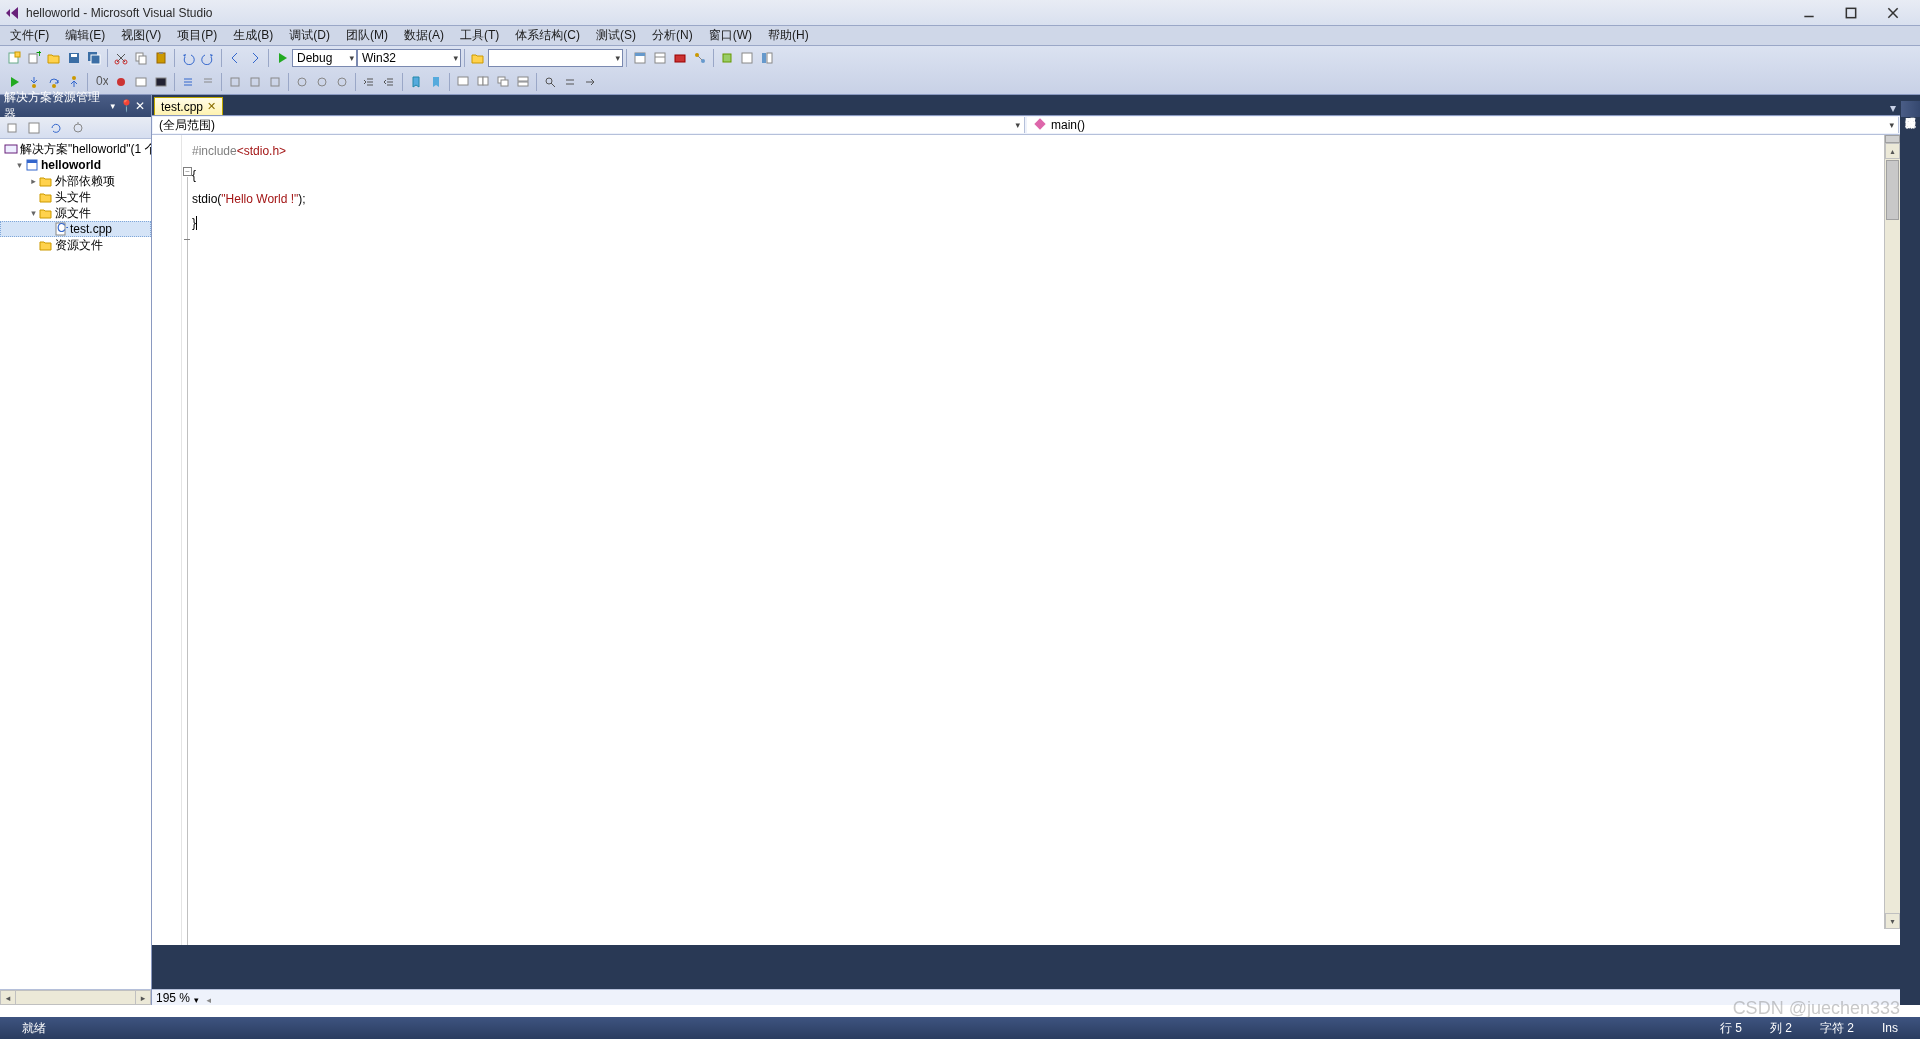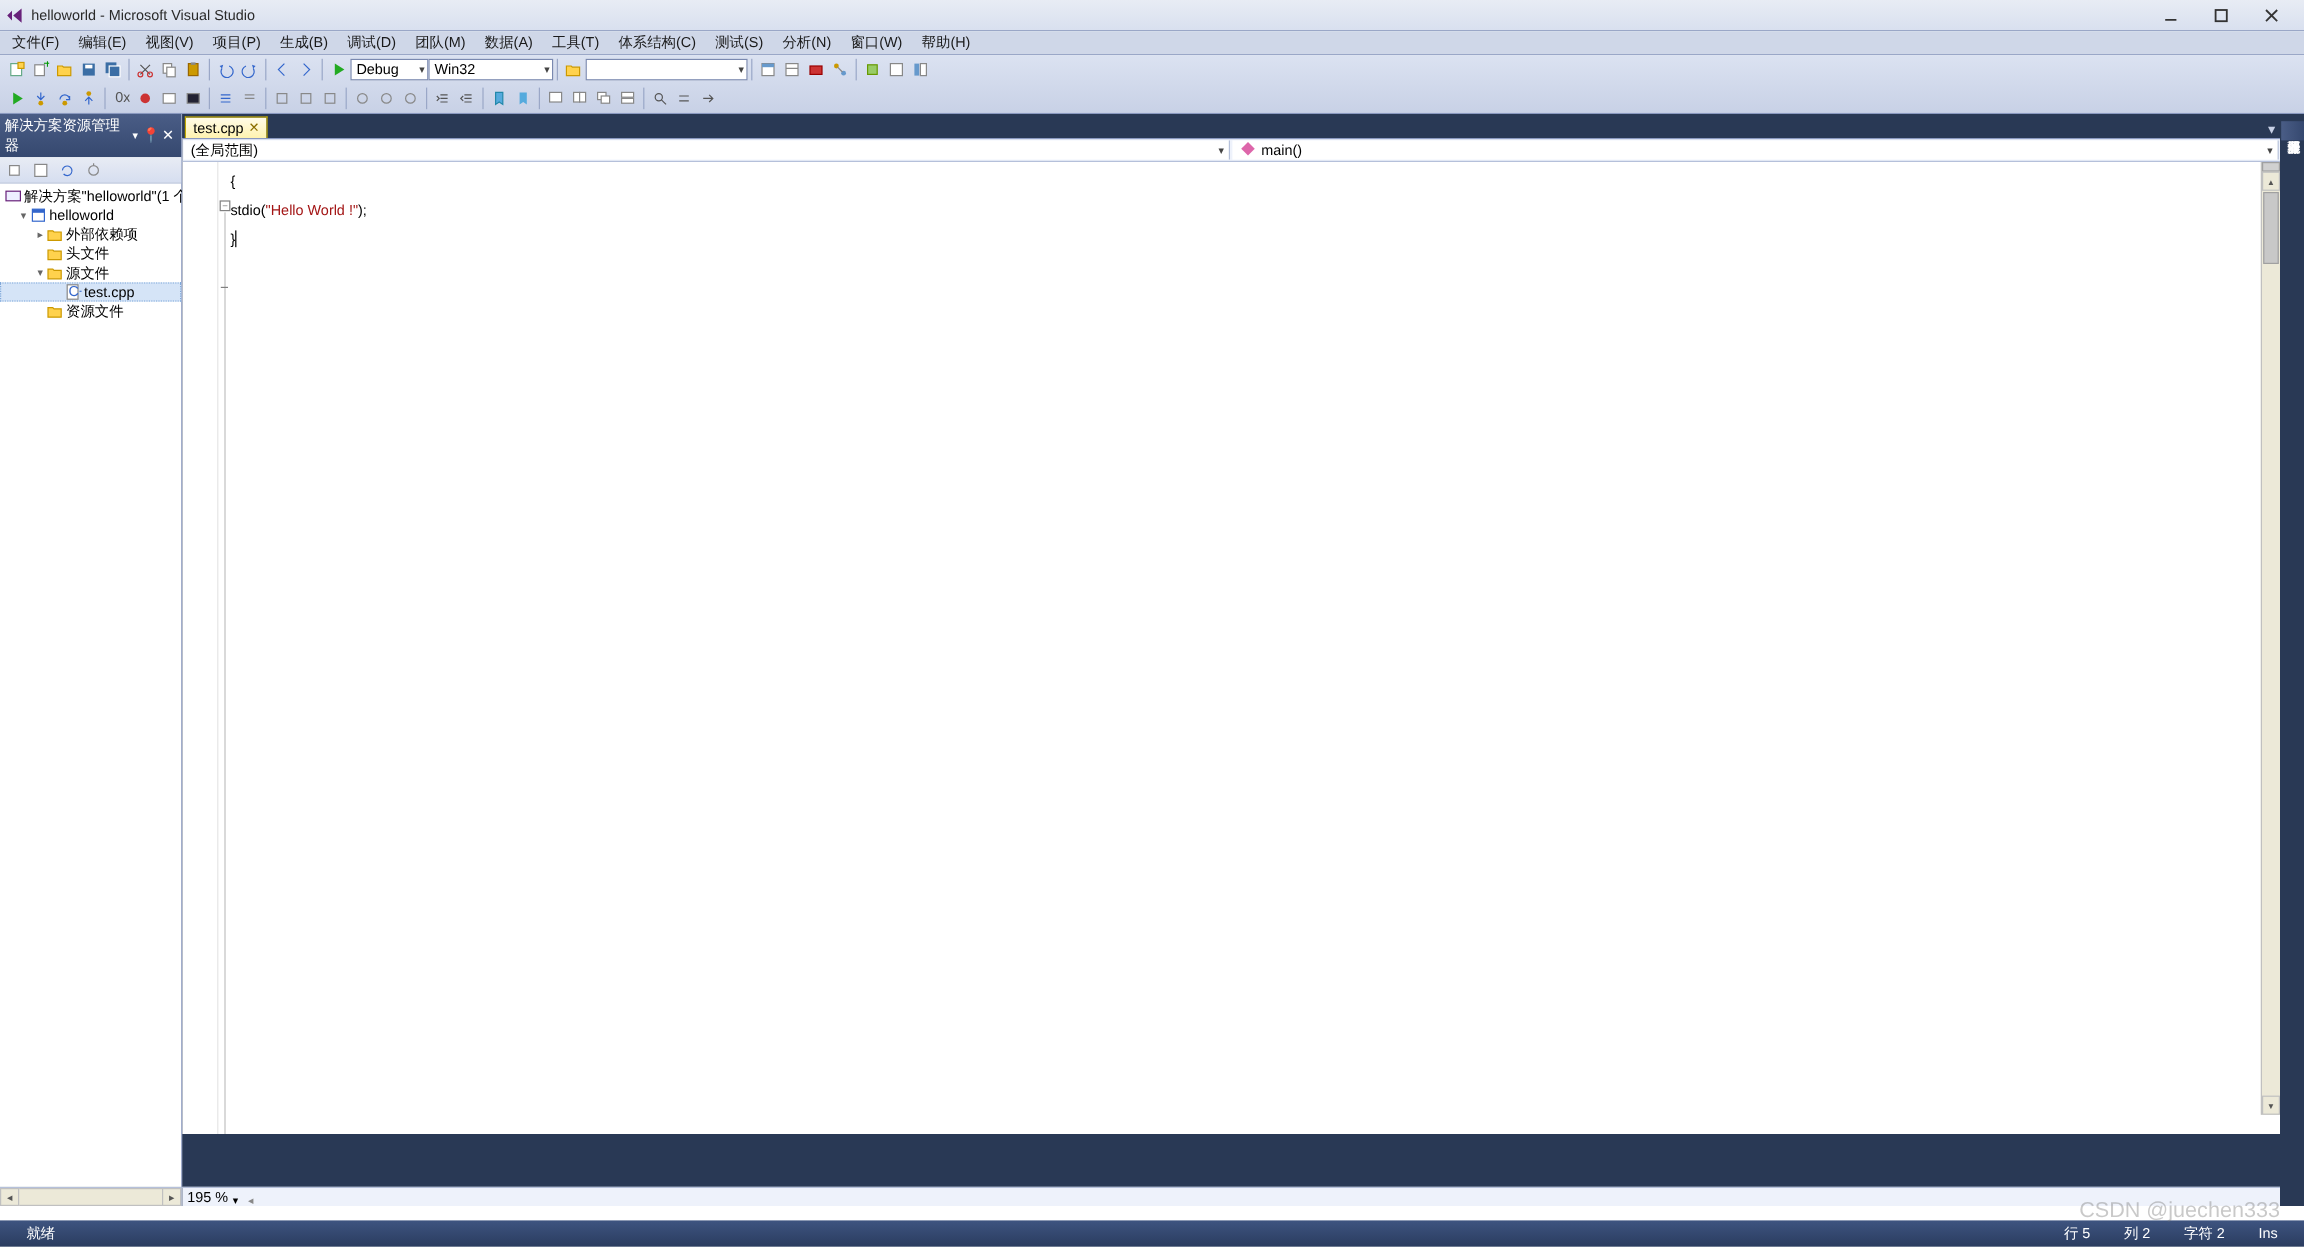--- a/index.html
+++ b/index.html
@@ -25,31 +25,31 @@
 .combo { height:18px; border:1px solid #7a89b0; background:#fff; display:flex; align-items:center; padding:0 14px 0 4px; position:relative; }
 .combo::after { content:"▾"; position:absolute; right:2px; font-size:9px; color:#444; }
 .combo.cfg { width:65px; }
 .combo.plat { width:104px; }
 .combo.find { width:135px; }
 
 
 .mainarea { flex:1; display:flex; min-height:0; background:#293955; }
 
 .panel { width:152px; background:#fff; display:flex; flex-direction:column; border-right:1px solid #8a99c0; }
-.panel-header { height:36px; background:linear-gradient(#4a5d86,#35486f); color:#fff; display:flex; align-items:center; padding:0 4px; font-size:11px; }
+.panel-header { height:22px; background:linear-gradient(#4a5d86,#35486f); color:#fff; display:flex; align-items:center; padding:0 4px; font-size:11px; }
 .panel-header .title { flex:1; }
 .panel-header .pin,.panel-header .close { width:14px; text-align:center; cursor:default; }
 .panel-toolbar { height:22px; background:linear-gradient(#e8ecf4,#d6def0); border-bottom:1px solid #b5c0da; display:flex; align-items:center; padding-left:2px; gap:2px; }
 .tree { flex:1; overflow:auto; padding:2px 0; }
 .tree-row { display:flex; align-items:center; height:16px; padding-left:4px; white-space:nowrap; }
 .tree-row .tw { width:11px; text-align:center; color:#666; font-size:9px; cursor:default; }
 .tree-row .icon { width:14px; height:14px; margin-right:2px; display:inline-flex; align-items:center; justify-content:center; }
 .tree-row.selected { background:#d5e4f7; border:1px dotted #7fa7d9; }
 .tree-row .label { color:#000; }
-.tree-row.bold .label { font-weight:normal; }
+.tree-row.bold .label { font-weight:bold; }
 .ind1{padding-left:14px}.ind2{padding-left:28px}.ind3{padding-left:42px}
 .panel-scroll { height:16px; background:#ece9d8; border-top:1px solid #b5c0da; display:flex; }
 .panel-scroll .arrow{width:16px;border:1px solid #c0c0c0;display:flex;align-items:center;justify-content:center;font-size:9px;color:#555}
 .panel-scroll .track{flex:1;border-top:1px solid #c0c0c0;border-bottom:1px solid #c0c0c0}
 
 
 .editor { flex:1; display:flex; flex-direction:column; background:#293955; }
 .tabstrip { height:20px; background:#293955; display:flex; align-items:flex-end; padding-left:2px; padding-top:2px; }
 .doctab { height:18px; background:linear-gradient(#fffbe8,#fff3b0); border:1px solid #c0a800; border-bottom:none; display:flex; align-items:center; padding:0 6px; gap:4px; font-size:11px; color:#000; }
 .doctab .close { font-size:11px; color:#8a6d00; cursor:default; }
@@ -557,20 +557,21 @@
       </div>
     </div>
 
     <div style="flex:1;position:relative;display:flex">
       <div class="code">
         <div class="gutter"></div>
         <div class="fold" style="top:32px">−</div>
         <div style="position:absolute;left:35px;top:42px;bottom:0;border-left:1px solid #c0c0c0"></div>
         <div style="position:absolute;left:32px;top:104px;width:6px;border-bottom:1px solid #808080"></div>
 
+        <div><span class="pp">#include</span><span class="inc">&lt;stdio.h&gt;</span></div>
         <div><span>{</span></div>
         <div><span>    stdio(</span><span class="str">"Hello World !"</span><span>);</span></div>
         <div><span>}</span><span class="cursor">&nbsp;</span></div>
       </div>
       <div class="vscroll">
         <div class="splitgrip"></div>
         <div class="arr">▴</div>
         <div class="thumb"></div>
         <div style="flex:1"></div>
         <div class="arr" style="position:absolute;bottom:0;width:100%">▾</div>

